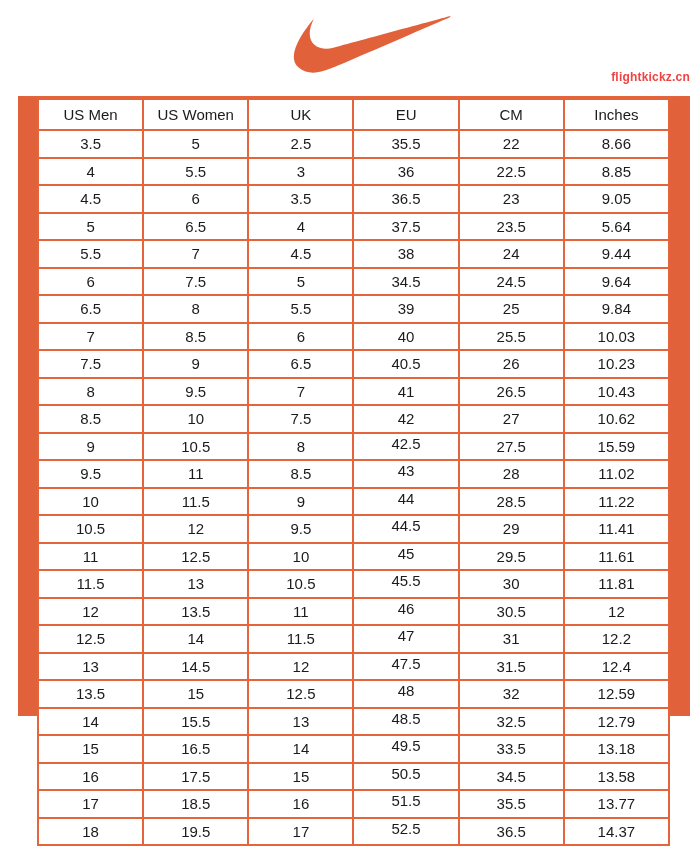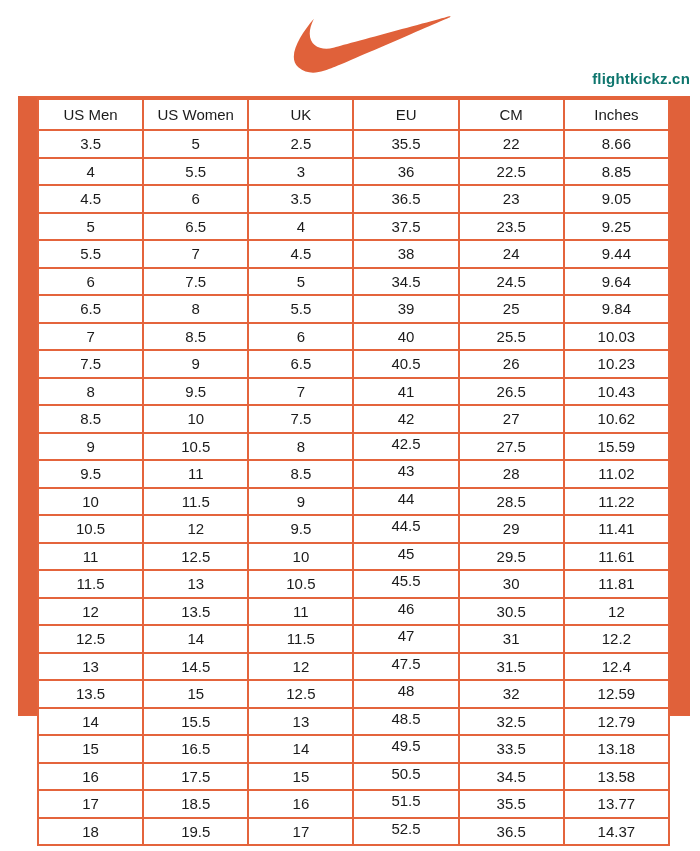--- a/index.html
+++ b/index.html
@@ -17,23 +17,23 @@
     left: 286px;
     top: 11px;
     width: 174px;
     height: 64px;
   }
   .logo-wrap svg { width: 100%; height: 100%; display: block; }
   .watermark {
     position: absolute;
     top: 70px;
     right: 10px;
-    font-size: 15px;
+    font-size: 12px;
     font-weight: 700;
-    color: #0f766e;
+    color: #ef4444;
     letter-spacing: 0.2px;
   }
   .chart-frame {
     position: absolute;
     top: 96px;
     left: 18px;
     width: 672px;
     height: 620px;
     border-left: 19px solid var(--accent, #E0613A);
     border-right: 20px solid var(--accent, #E0613A);
@@ -113,21 +113,21 @@
           <td>36.5</td>
           <td>23</td>
           <td>9.05</td>
         </tr>
         <tr>
           <td>5</td>
           <td>6.5</td>
           <td>4</td>
           <td>37.5</td>
           <td>23.5</td>
-          <td>9.25</td>
+          <td>5.64</td>
         </tr>
         <tr>
           <td>5.5</td>
           <td>7</td>
           <td>4.5</td>
           <td>38</td>
           <td>24</td>
           <td>9.44</td>
         </tr>
         <tr>

